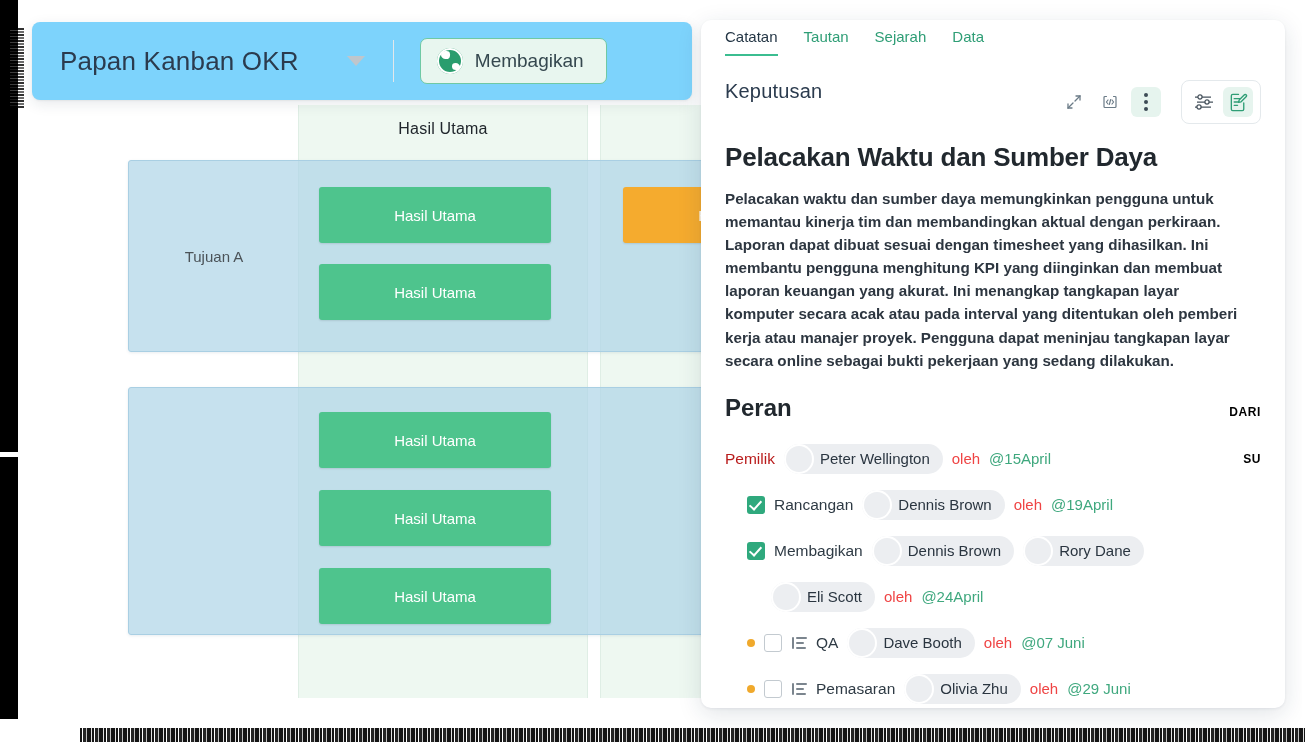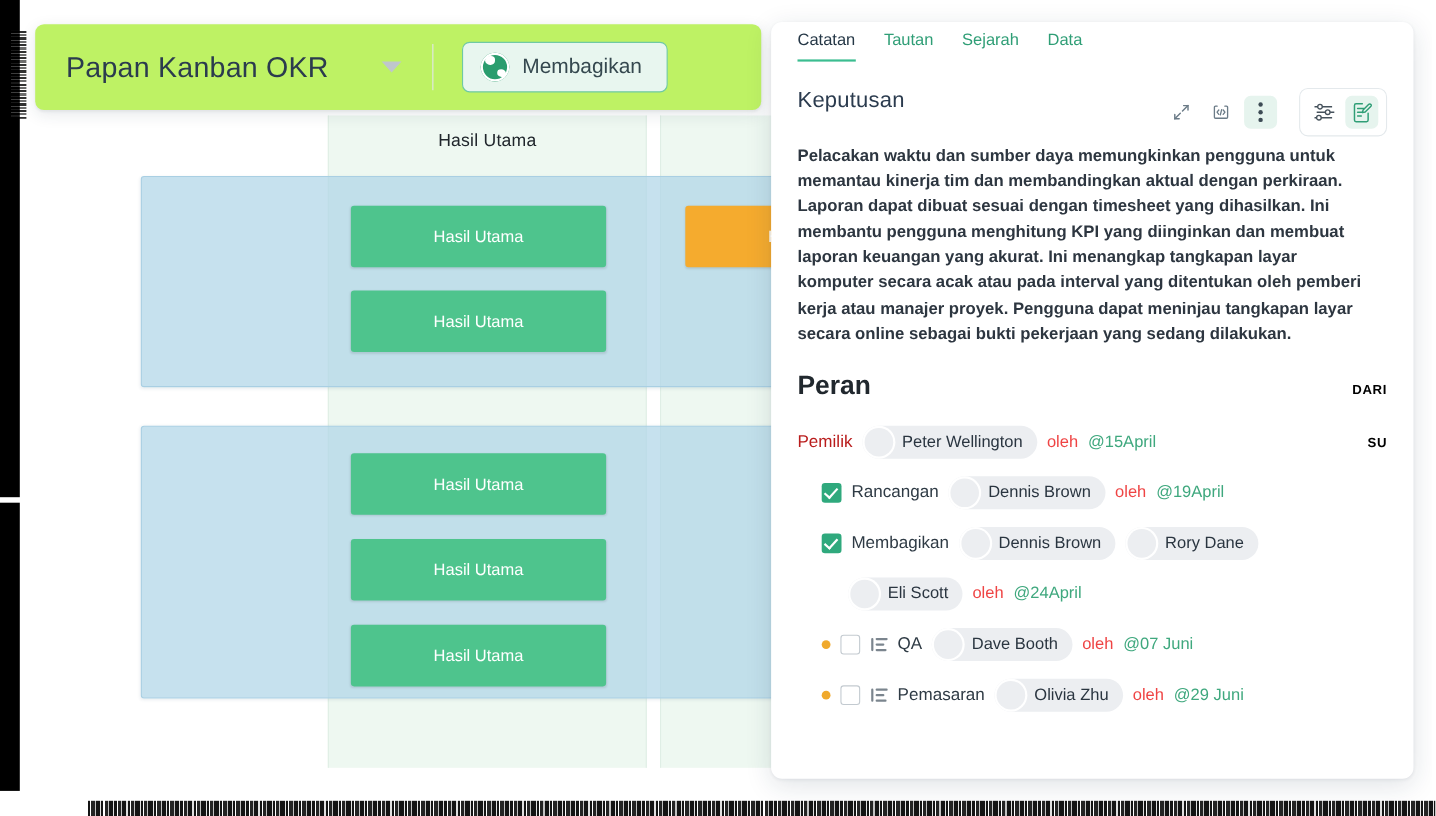--- a/index.html
+++ b/index.html
@@ -85,21 +85,21 @@
   #card-a1 { top: 26px; }
   #card-a2 { top: 103px; }
   #card-ao { top: 26px; }
   #card-b1 { top: 24px; }
   #card-b2 { top: 102px; }
   #card-b3 { top: 180px; }
 
   
   #header-card {
     position: absolute; left: 14px; top: 22px; width: 660px; height: 78px;
-    background: #bef264; border-radius: 8px;
+    background: #7dd3fc; border-radius: 8px;
     box-shadow: 0 4px 14px rgba(27,45,66,.10), 0 1px 2px rgba(27,45,66,.06);
     display: flex; align-items: center; padding: 0 20px;
     z-index: 20;
   }
   #board-title {
     font-size: 26px; color: #2b3b4e; font-weight: 400; letter-spacing: .2px;
     padding-left: 8px;
   }
   #board-title-caret {
     margin-left: 48px; width: 0; height: 0;
@@ -261,20 +261,21 @@
       </div>
     </div>
 
     <div class="board-col" id="col-2">
       <div class="col-head">
         
       </div>
     </div>
 
     <div class="swimlane" id="lane-a">
+      <div class="lane-label">Tujuan A</div>
       <div class="kcard green" id="card-a1">Hasil Utama</div>
       <div class="kcard green" id="card-a2">Hasil Utama</div>
       <div class="kcard orange" id="card-ao">Hasil Utama</div>
     </div>
 
     <div class="swimlane" id="lane-b">
       <div class="kcard green" id="card-b1">Hasil Utama</div>
       <div class="kcard green" id="card-b2">Hasil Utama</div>
       <div class="kcard green" id="card-b3">Hasil Utama</div>
     </div>
@@ -344,20 +345,21 @@
               <path d="M6.5 7h6"></path>
                 <path d="M6.5 10.5h5"></path>
                 <path d="M6.5 14h3.5"></path>
               <path d="M19.2 3.1a1.6 1.6 0 0 0-2.3 0l-5.2 5.2-.6 2.6 2.6-.6 5.5-5.5a1.3 1.3 0 0 0 0-1.7z" fill="#e6f4ee"></path>
             </svg>
           </div>
         </div>
       </div>
     </div>
 
+    <div id="doc-title">Pelacakan Waktu dan Sumber Daya</div>
     <div id="doc-body">Pelacakan waktu dan sumber daya memungkinkan pengguna untuk memantau kinerja tim dan membandingkan aktual dengan perkiraan. Laporan dapat dibuat sesuai dengan timesheet yang dihasilkan. Ini membantu pengguna menghitung KPI yang diinginkan dan membuat laporan keuangan yang akurat. Ini menangkap tangkapan layar komputer secara acak atau pada interval yang ditentukan oleh pemberi kerja atau manajer proyek. Pengguna dapat meninjau tangkapan layar secara online sebagai bukti pekerjaan yang sedang dilakukan.</div>
 
     <div id="roles-head">
       <div id="roles-title">Peran</div>
       <div class="meta-tag">DARI</div>
     </div>
 
     <div id="roles-list">
 
       <div class="role-row">

